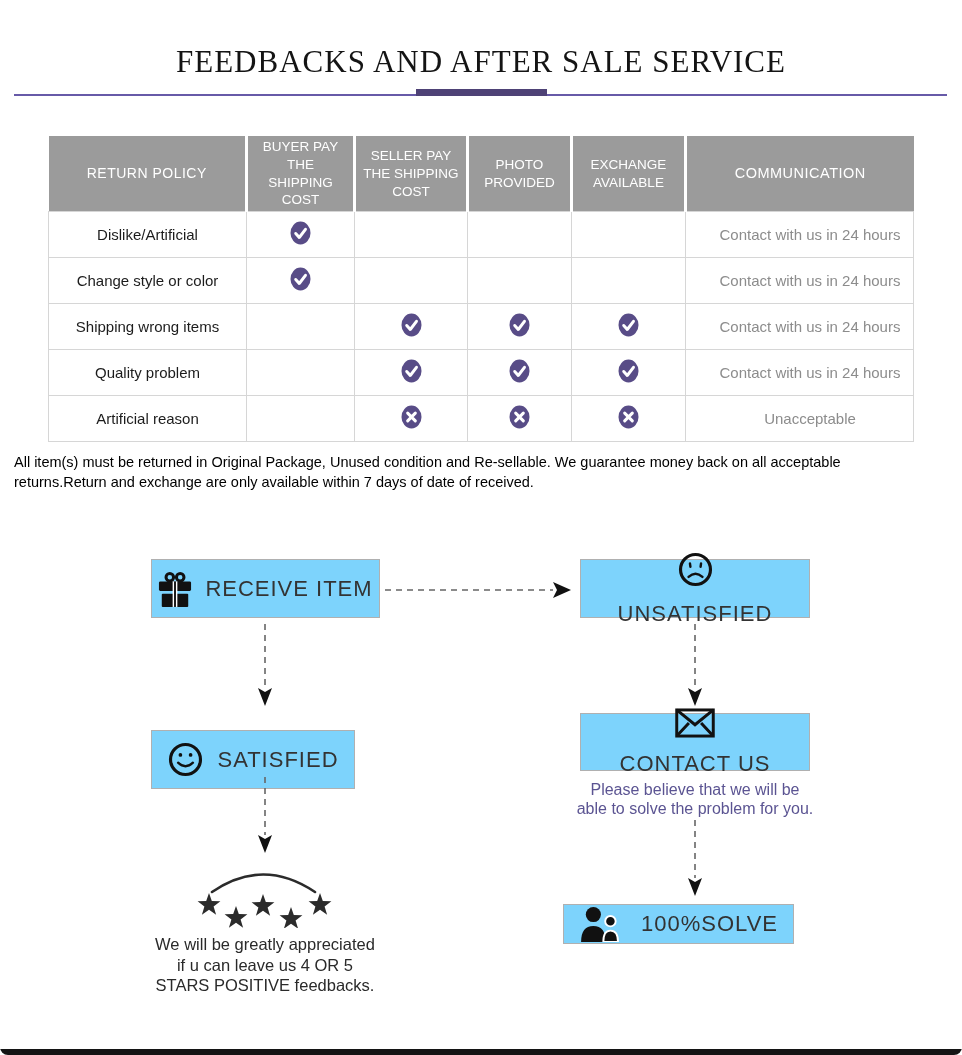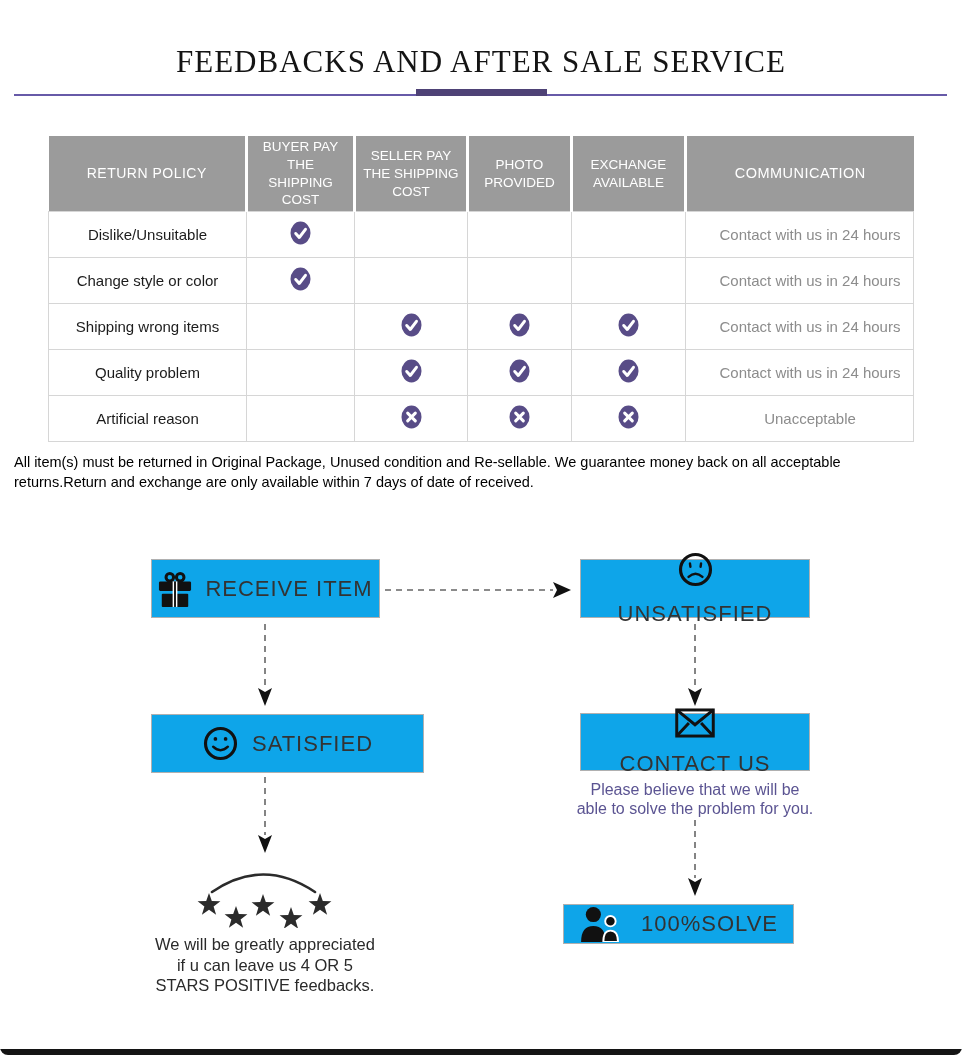--- a/index.html
+++ b/index.html
@@ -49,28 +49,28 @@
   .mark svg { display:block; width:21px; height:24px; }
 
   
   .return-note {
     position:absolute; left:14px; top:452px; width:920px;
     font-size:14.5px; line-height:20px; color:#000;
   }
 
   
   .fbox {
-    position:absolute; background:#0ea5e9; border:1px solid #b0b0b0;
+    position:absolute; background:#7dd3fc; border:1px solid #b0b0b0;
     display:flex; align-items:center; justify-content:center; gap:13px;
   }
   .fbox-label { font-size:22px; color:#333; letter-spacing:1px; white-space:nowrap; }
   .fbox .icon svg { display:block; }
   #box-receive     { left:151px; top:559px; width:229px; height:59px; }
   #box-unsatisfied { left:580px; top:559px; width:230px; height:59px;flex-direction:column; }
-  #box-satisfied   { left:151px; top:714px; width:273px; height:59px; }
+  #box-satisfied   { left:151px; top:730px; width:204px; height:59px; }
   #box-contact     { left:580px; top:713px; width:230px; height:58px;flex-direction:column; }
   #box-solve       { left:563px; top:904px; width:231px; height:40px;gap:20px; }
 
   .contact-note {
     position:absolute; left:545px; top:780px; width:300px;
     text-align:center; color:#5b5492; font-size:16px; line-height:19px;
   }
   .stars-note {
     position:absolute; left:110px; top:934px; width:310px;
     text-align:center; color:#2a2a2a; font-size:16.5px; line-height:20.5px;
@@ -103,21 +103,21 @@
           <th class="col0">RETURN POLICY</th>
           <th class="col1">BUYER PAY THE SHIPPING COST</th>
           <th class="col2">SELLER PAY THE SHIPPING COST</th>
           <th class="col3">PHOTO PROVIDED</th>
           <th class="col4">EXCHANGE AVAILABLE</th>
           <th class="col5">COMMUNICATION</th>
         </tr>
       </thead>
     <tbody id="table-body">
         <tr>
-          <td class="label-cell">Dislike/Unsuitable</td>
+          <td class="label-cell">Dislike/Artificial</td>
           <td class="mark-cell"><span class="mark"><svg viewBox="0 0 22 25">
                 <ellipse cx="11" cy="12.5" rx="10.5" ry="12" fill="#584c87"></ellipse>
                 <path d="M6 13 l3.7 4.2 L16.2 8.6" stroke="#fff" stroke-width="3.1" fill="none" stroke-linecap="round" stroke-linejoin="round"></path>
               </svg></span></td>
           <td class="mark-cell"></td>
           <td class="mark-cell"></td>
           <td class="mark-cell"></td>
           <td class="comm-cell">Contact with us in 24 hours</td>
         </tr>
         <tr>

